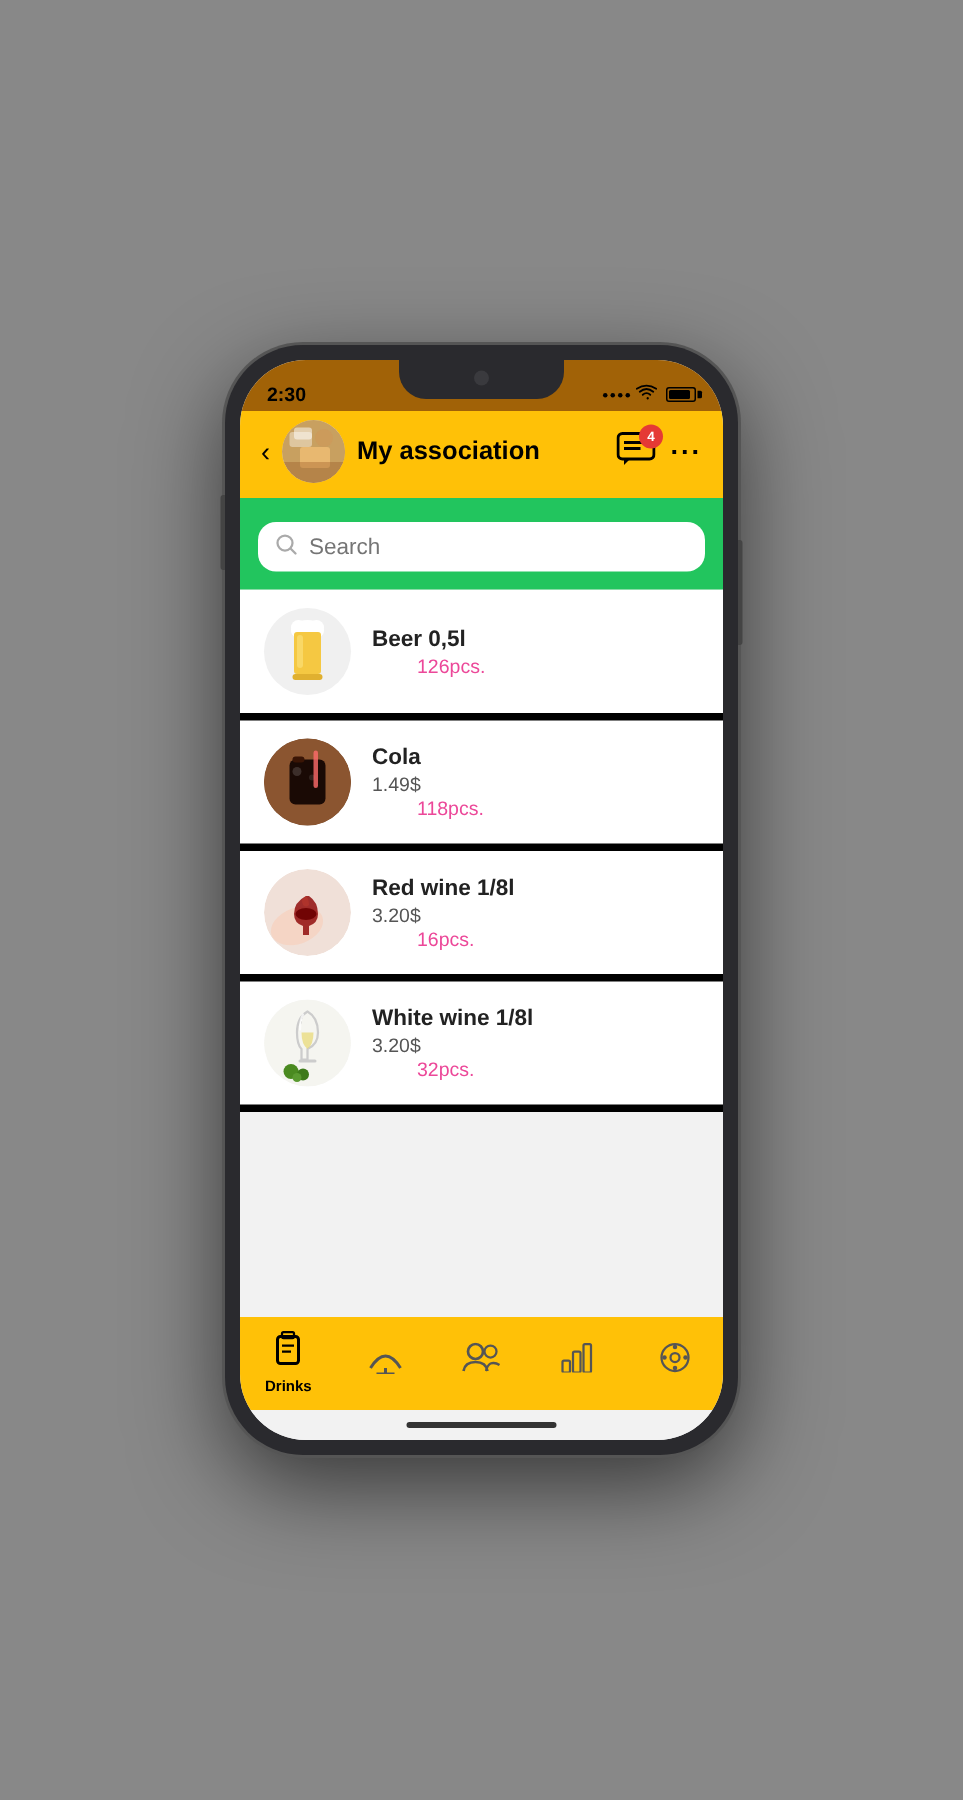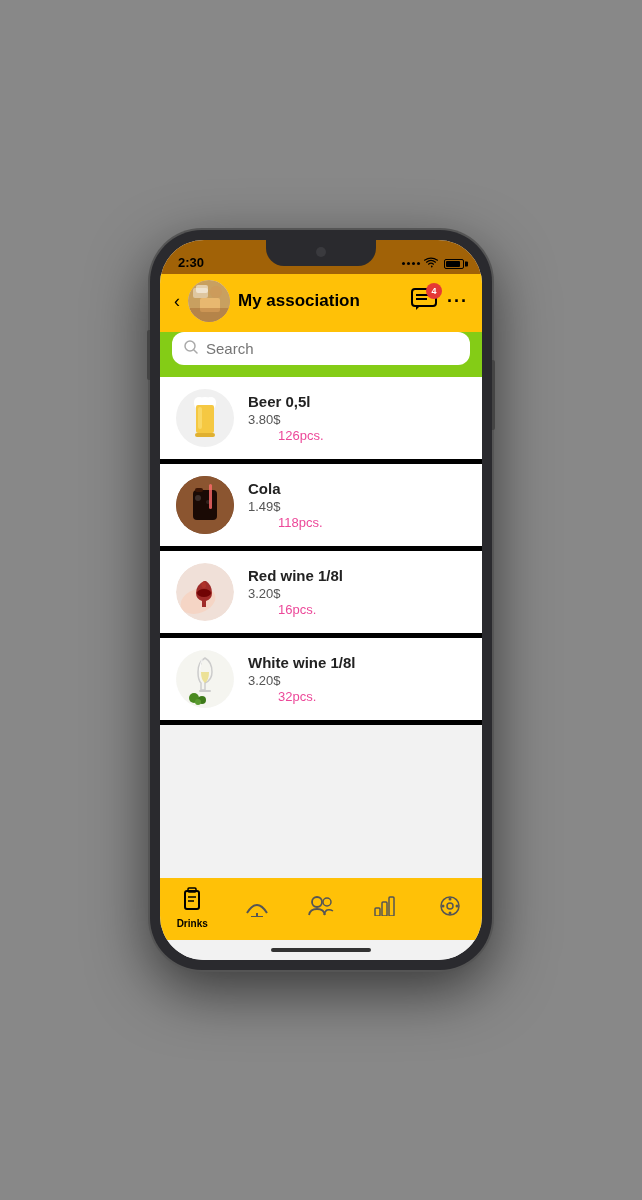--- a/index.html
+++ b/index.html
@@ -163,22 +163,22 @@
     .more-btn {
       font-size: 18px;
       font-weight: 700;
       color: #000;
       cursor: pointer;
       letter-spacing: 1px;
     }
 
     
     .search-container {
-      background: #84cc16;
-      padding: 0 12px 12px;
+      background: #22c55e;
+      padding: 16px 12px 12px;
     }
     .search-bar {
       background: #fff;
       border-radius: 12px;
       display: flex;
       align-items: center;
       padding: 8px 12px;
       gap: 8px;
     }
     .search-icon-wrap {
@@ -433,21 +433,20 @@
 
             <rect x="5" y="8" width="18" height="28" rx="2" fill="#f5c842"></rect>
 
             <rect x="7" y="10" width="4" height="22" rx="2" fill="#fde88a" opacity="0.5"></rect>
 
             <rect x="4" y="36" width="20" height="4" rx="2" fill="#e0b030"></rect>
           </svg>
         </div>
         <div class="item-info">
           <div class="item-name">Beer 0,5l</div>
-          <div class="item-price">3.80$</div>
           <div class="item-qty">126pcs.</div>
         </div>
       </div>
 
       <div class="item-row">
         <div class="item-image" style="background:#7a4a2a; border-radius:50%; overflow:hidden;">
           <svg width="58" height="58" viewBox="0 0 58 58">
             <circle cx="29" cy="29" r="29" fill="#8B5530"></circle>
 
             <rect x="17" y="14" width="24" height="30" rx="4" fill="#1a0a05"></rect>

